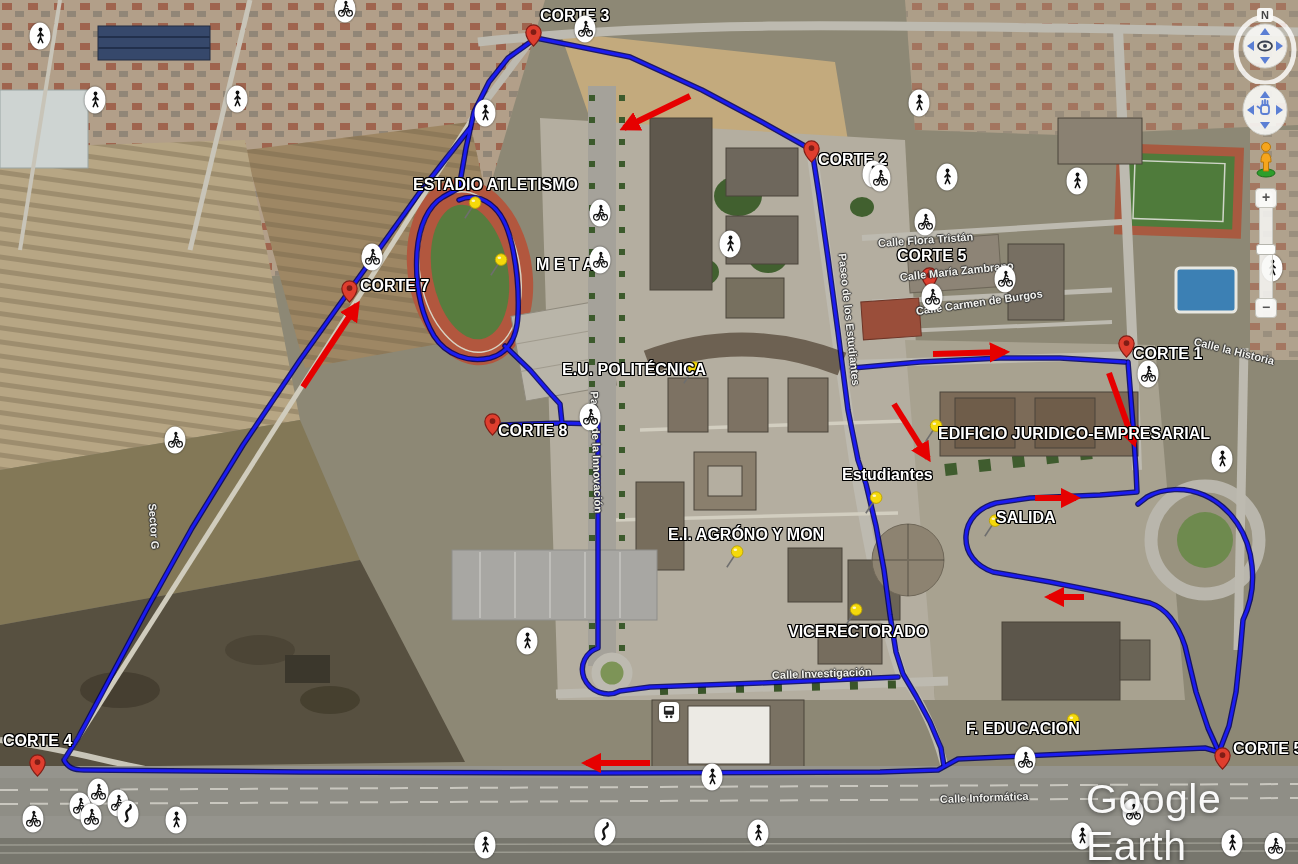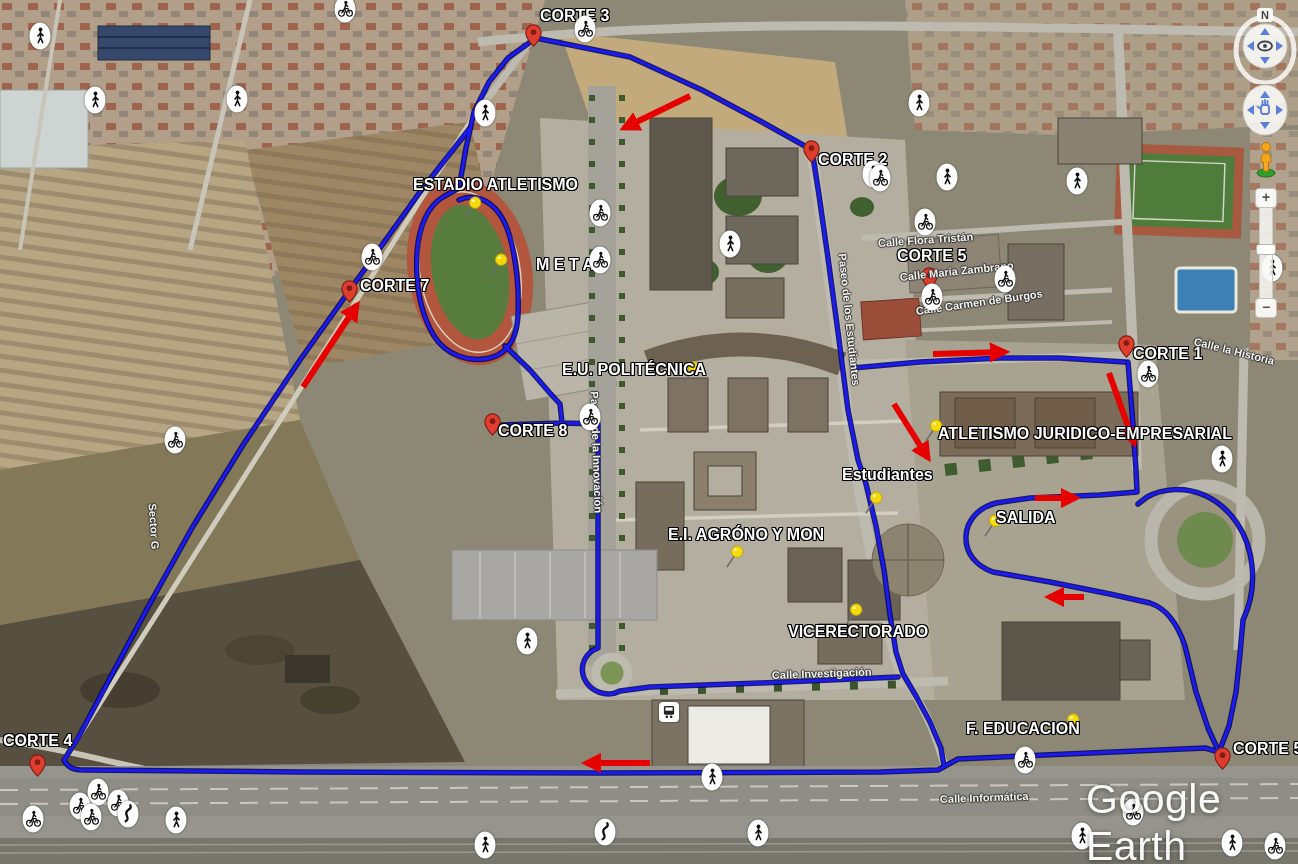--- a/index.html
+++ b/index.html
@@ -286,21 +286,21 @@
           <use href="#pushpin" xlink:href="#pushpin"></use>
         </svg></div>
       <div class="ge-label" style="left: 492px; top: 257px; margin-left: 44px;">M E T A</div>
       <div class="push-pin" style="left: 681px; top: 360px;"><svg viewBox="0 0 22 28" width="20" height="25">
           <use href="#pushpin" xlink:href="#pushpin"></use>
         </svg></div>
       <div class="ge-label" style="left: 562px; top: 362px;">E.U. POLITÉCNICA</div>
       <div class="push-pin" style="left: 923px; top: 418px;"><svg viewBox="0 0 22 28" width="20" height="25">
           <use href="#pushpin" xlink:href="#pushpin"></use>
         </svg></div>
-      <div class="ge-label" style="left: 938px; top: 426px;">ATLETISMO JURIDICO-EMPRESARIAL</div>
+      <div class="ge-label" style="left: 938px; top: 426px;">EDIFICIO JURIDICO-EMPRESARIAL</div>
       <div class="push-pin" style="left: 863px; top: 490px;"><svg viewBox="0 0 22 28" width="20" height="25">
           <use href="#pushpin" xlink:href="#pushpin"></use>
         </svg></div>
       <div class="ge-label" style="left: 842px; top: 467px;">Estudiantes</div>
       <div class="push-pin" style="left: 982px; top: 513px;"><svg viewBox="0 0 22 28" width="20" height="25">
           <use href="#pushpin" xlink:href="#pushpin"></use>
         </svg></div>
       <div class="ge-label" style="left: 996px; top: 510px;">SALIDA</div>
       <div class="push-pin" style="left: 724px; top: 544px;"><svg viewBox="0 0 22 28" width="20" height="25">
           <use href="#pushpin" xlink:href="#pushpin"></use>

